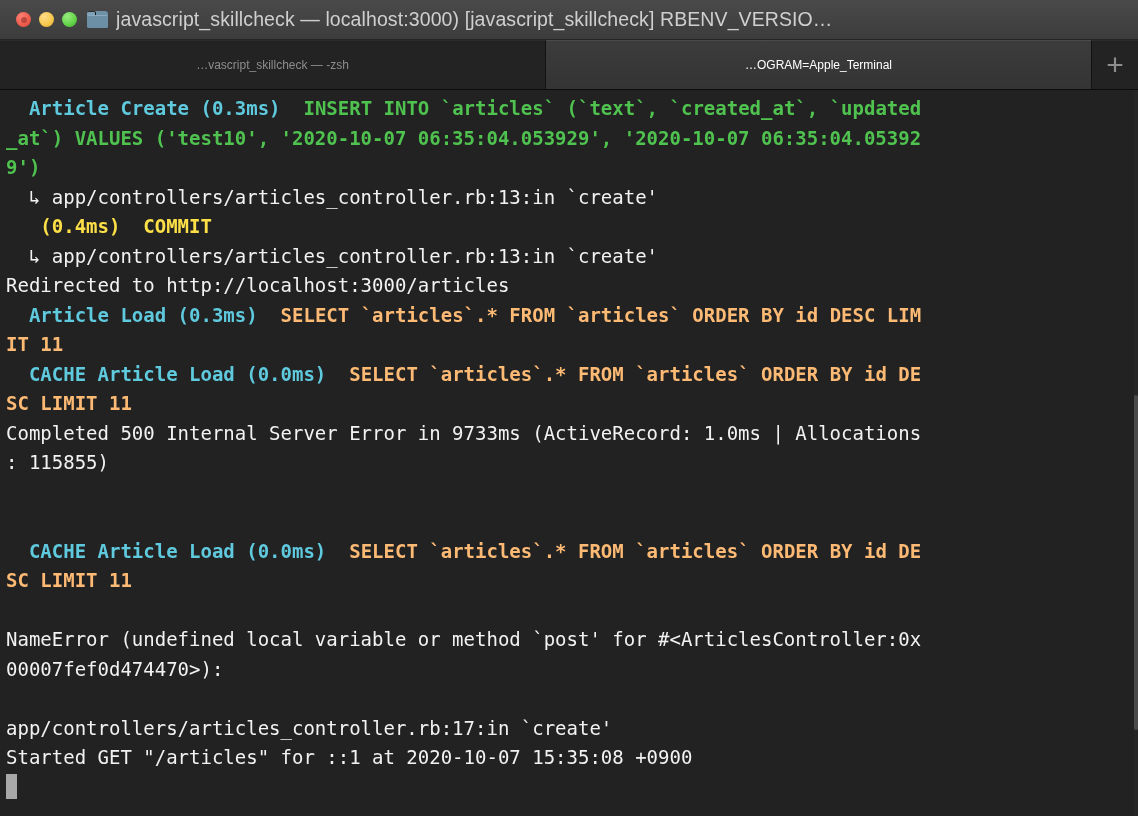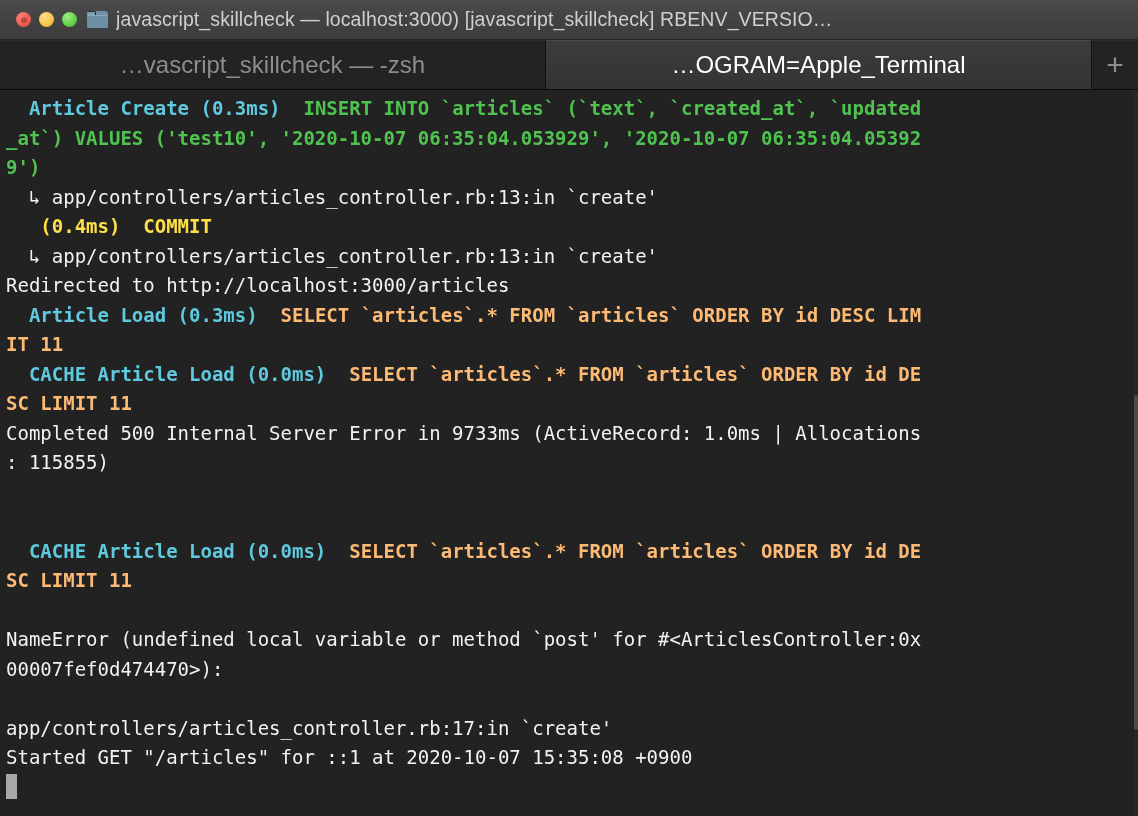--- a/index.html
+++ b/index.html
@@ -98,21 +98,21 @@
     display: flex;
     height: 49px;
     background: #1f1f1f;
     border-bottom: 1px solid #0c0c0c;
   }
   .tab {
     flex: 1 1 0;
     display: flex;
     align-items: center;
     justify-content: center;
-    font-size: 24px;
+    font-size: 12px;
     color: #8d8d8d;
     background: #232323;
     border-right: 1px solid #121212;
     border-top: 1px solid #2b2b2b;
     white-space: nowrap;
     overflow: hidden;
     box-sizing: border-box;
   }
   .tab.active {
     background: linear-gradient(to bottom, #3c3c3c 0%, #343434 100%);

